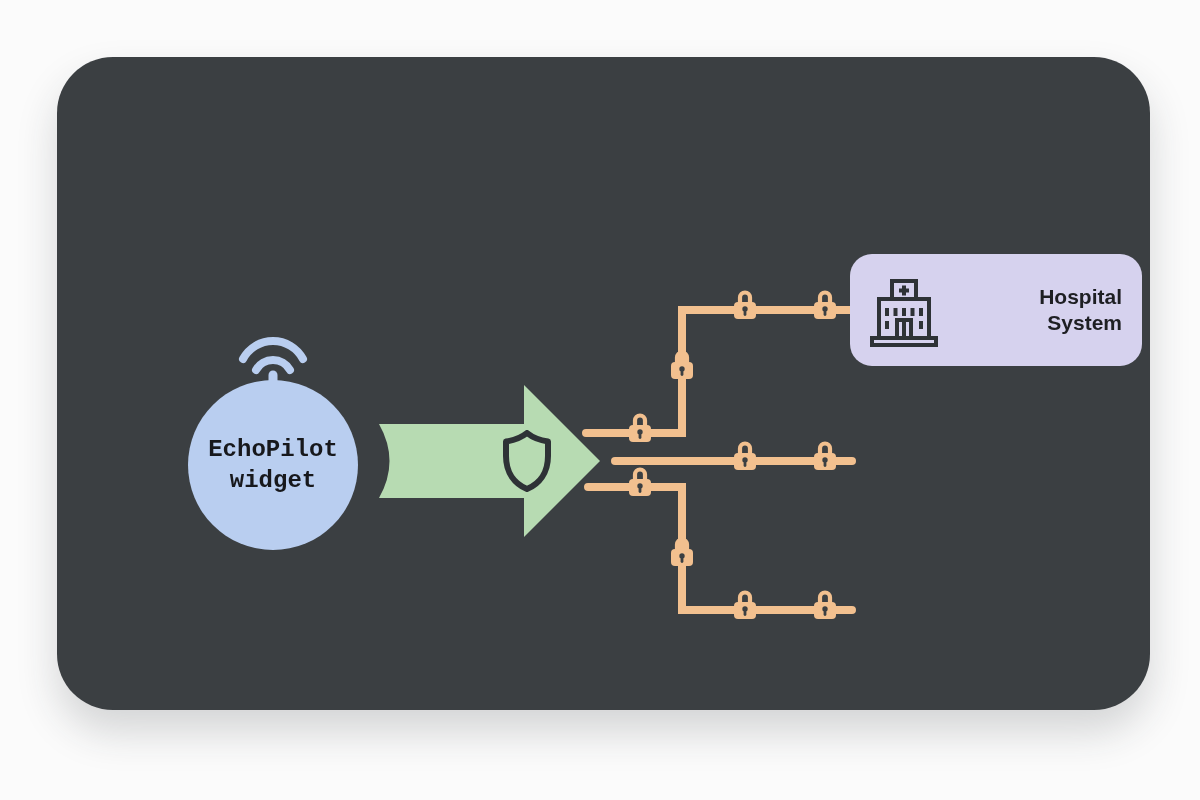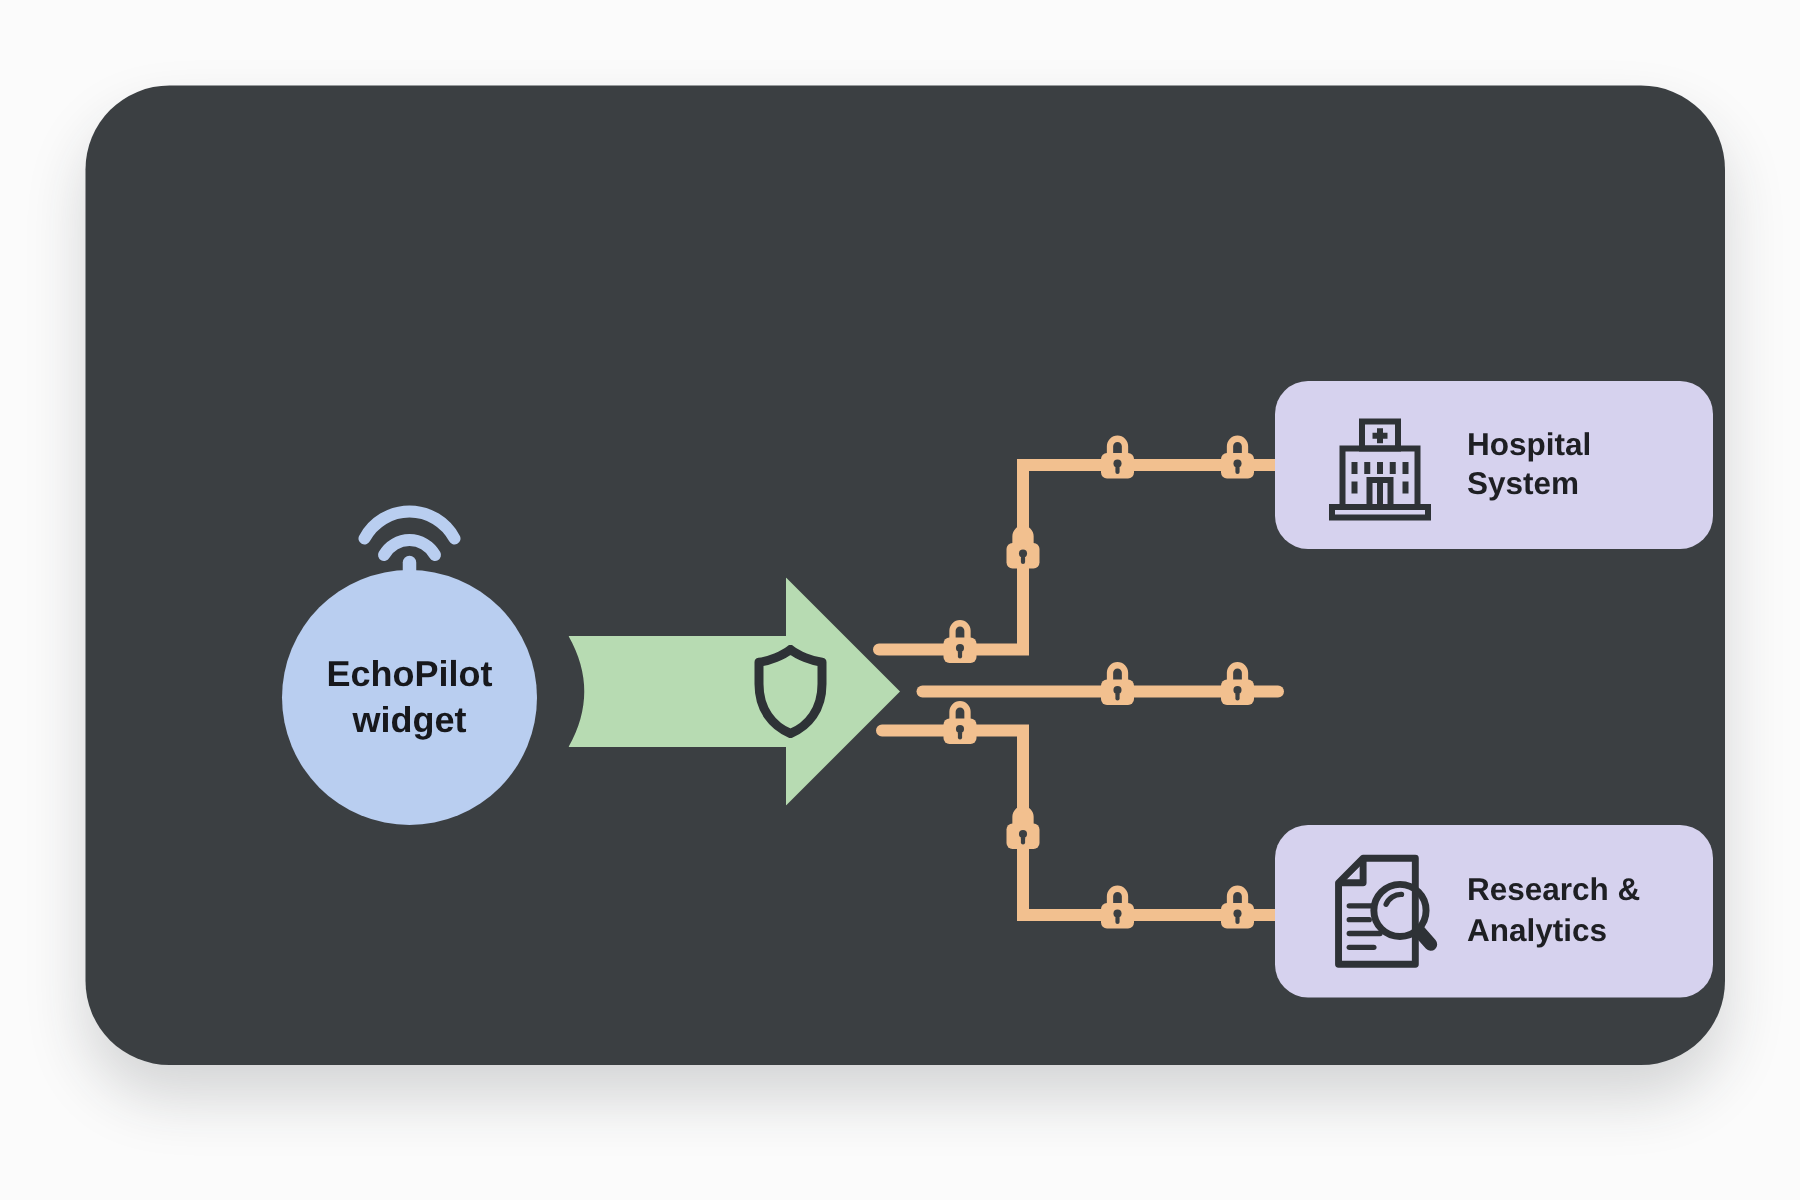--- a/index.html
+++ b/index.html
@@ -19,39 +19,41 @@
     box-shadow: 0 22px 40px rgba(40,44,48,0.18);
   }
 
   
   .source-node {
     position: absolute; left: 131px; top: 323px;
     width: 170px; height: 170px;
     background: #b9cef0; border-radius: 50%;
     display: flex; align-items: center; justify-content: center;
     text-align: center;
+    font-family: Liberation Mono, monospace;
   }
   .source-label {
     font-size: 24px; font-weight: 700; color: #17181c;
     line-height: 1.3; width: 130px;
   }
 
   .wifi { position: absolute; left: 180px; top: 276px; }
   .arrow { position: absolute; left: 322px; top: 328px; }
   .shield { position: absolute; left: 443px; top: 373px; }
   .connectors { position: absolute; left: 0; top: 0; pointer-events: none; }
 
   .lock { position: absolute; width: 26px; height: 32px; }
 
   
   .target {
     position: absolute; left: 793px; width: 292px;
     background: #d6d2ee; border-radius: 22px;
     display: flex; align-items: center;
-    padding-left: 22px;
+    padding-left: 6px;
+    text-align: right;
   }
   .target-1 { top: 197px; height: 112px; }
   .target-2 { top: 345px; height: 113px; }
   .target-3 { top: 493px; height: 115px; }
   .target-icon-slot {
     width: 96px; display: flex; align-items: center; justify-content: center;
     flex: 0 0 96px;
   }
   .target-label {
     font-size: 21px; font-weight: 700; color: #1e1f23;
@@ -141,35 +143,15 @@
             <path d="M 25 40 V 48 M 33.5 40 V 48 M 42 40 V 48 M 50.5 40 V 48 M 59 40 V 48"></path>
             <path d="M 25 53 V 61 M 59 53 V 61"></path>
             <path d="M 35 70 V 52 H 49 V 70 M 42 52 V 70"></path>
           </g>
         </svg>
       </div>
       <span class="target-label">Hospital System</span>
     </div>
 
 
-    <div class="target target-3">
-      <div class="target-icon-slot">
-        <svg width="86" height="86" viewBox="0 0 84 84">
-          <g fill="none" stroke="#2e3236" stroke-width="4.5" stroke-linejoin="round">
-            <path d="M 31 7 H 65 V 76 H 15 V 23 Z"></path>
-            <path d="M 31 7 V 23 H 15"></path>
-          </g>
-          <g fill="none" stroke="#2e3236" stroke-width="3.5" stroke-linecap="round">
-            <path d="M 22 38 H 37"></path>
-            <path d="M 22 47 H 35"></path>
-            <path d="M 22 56 H 42"></path>
-            <path d="M 22 65 H 38"></path>
-          </g>
-          <circle cx="55" cy="41" r="17" fill="none" stroke="#2e3236" stroke-width="4.5"></circle>
-          <path d="M 46 37 A 10.5 10.5 0 0 1 56 30.5" fill="none" stroke="#2e3236" stroke-width="3.5" stroke-linecap="round"></path>
-          <path d="M 67 54 L 75 63" fill="none" stroke="#2e3236" stroke-width="8.5" stroke-linecap="round"></path>
-        </svg>
-      </div>
-      <span class="target-label">Research &amp; Analytics</span>
-    </div>
 
   </div>
 </div>
 
 </body></html>

